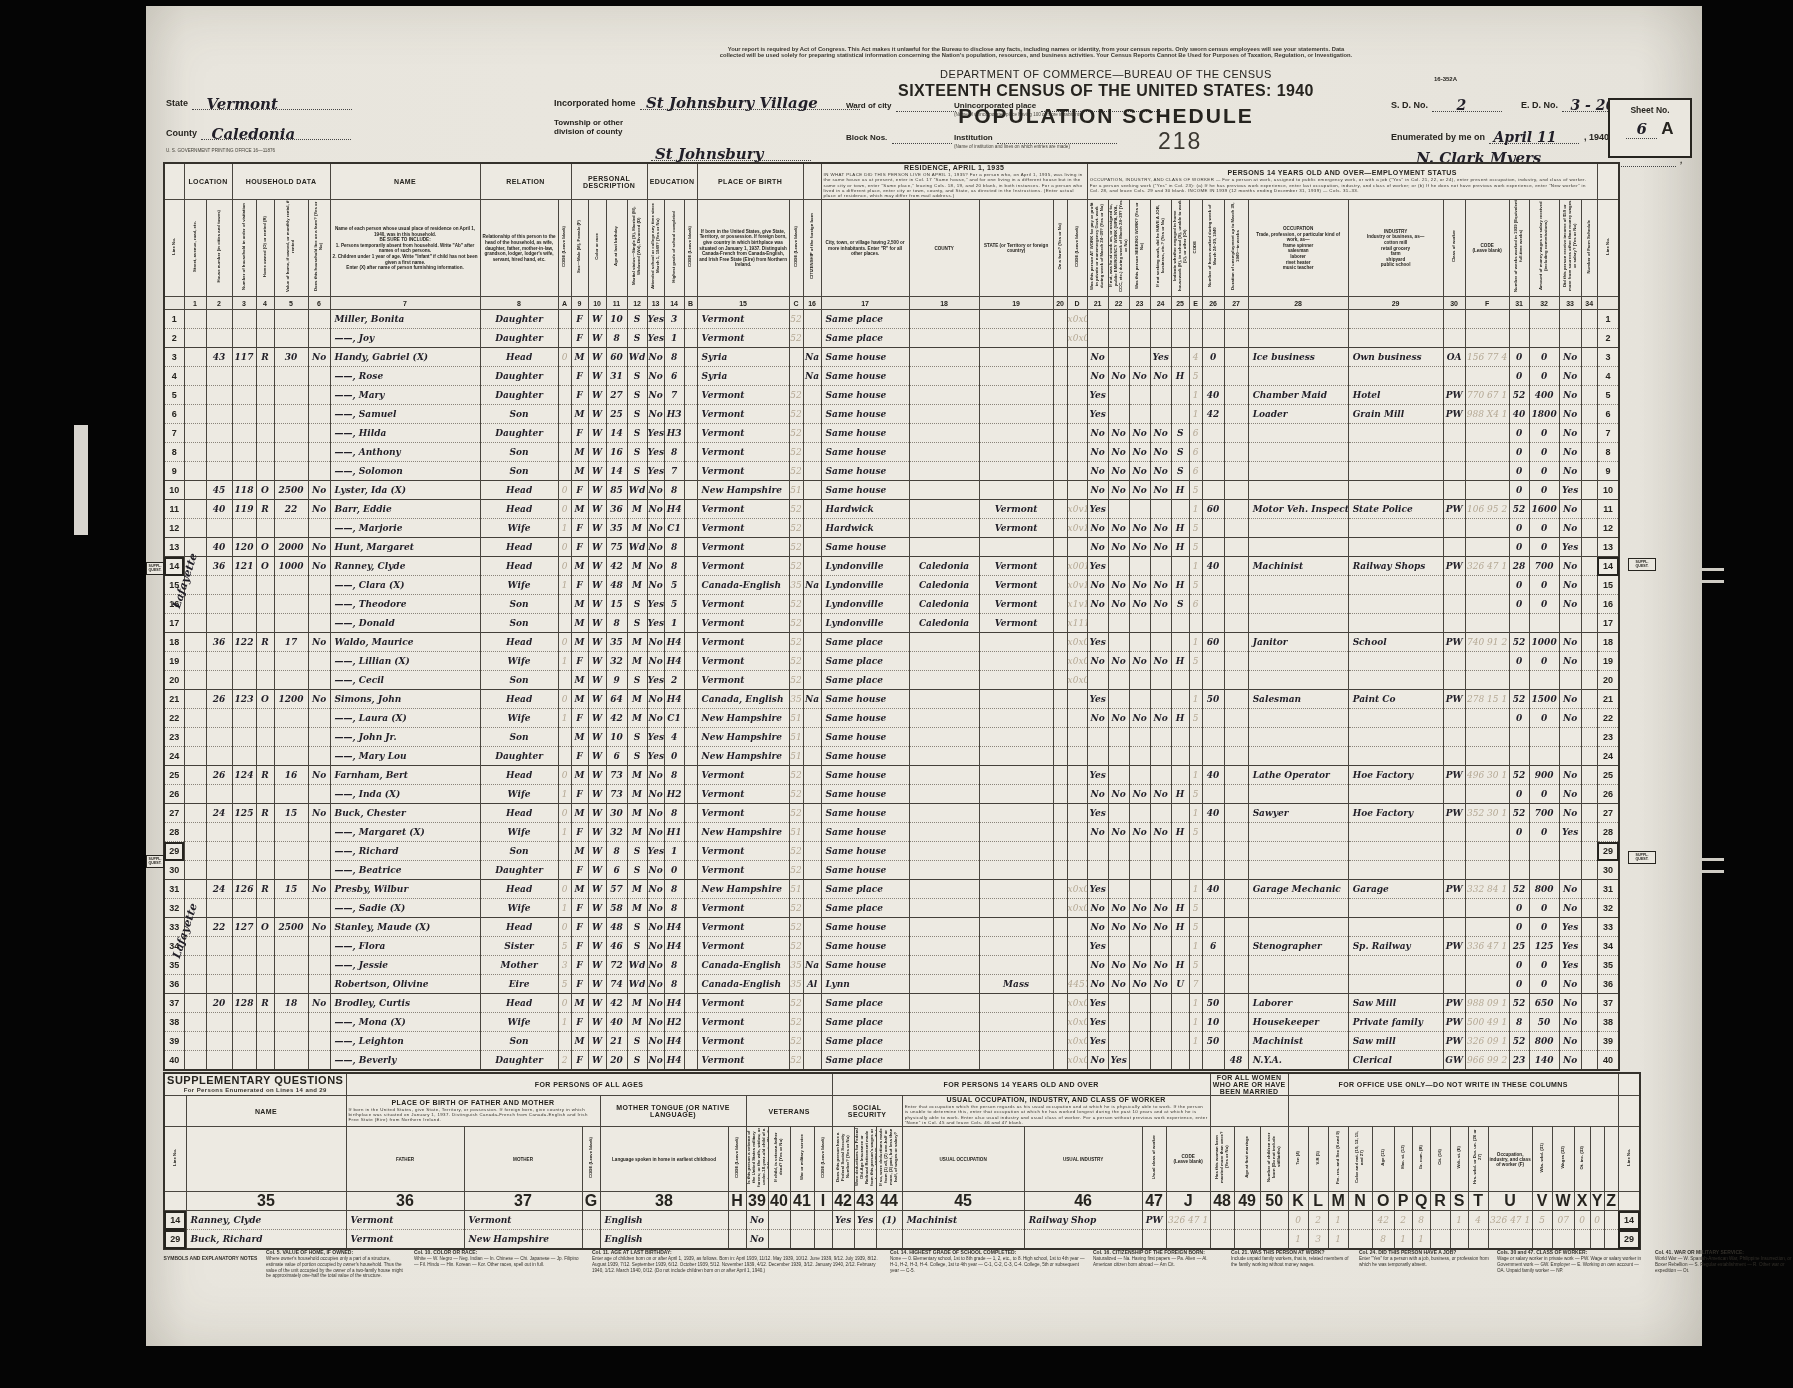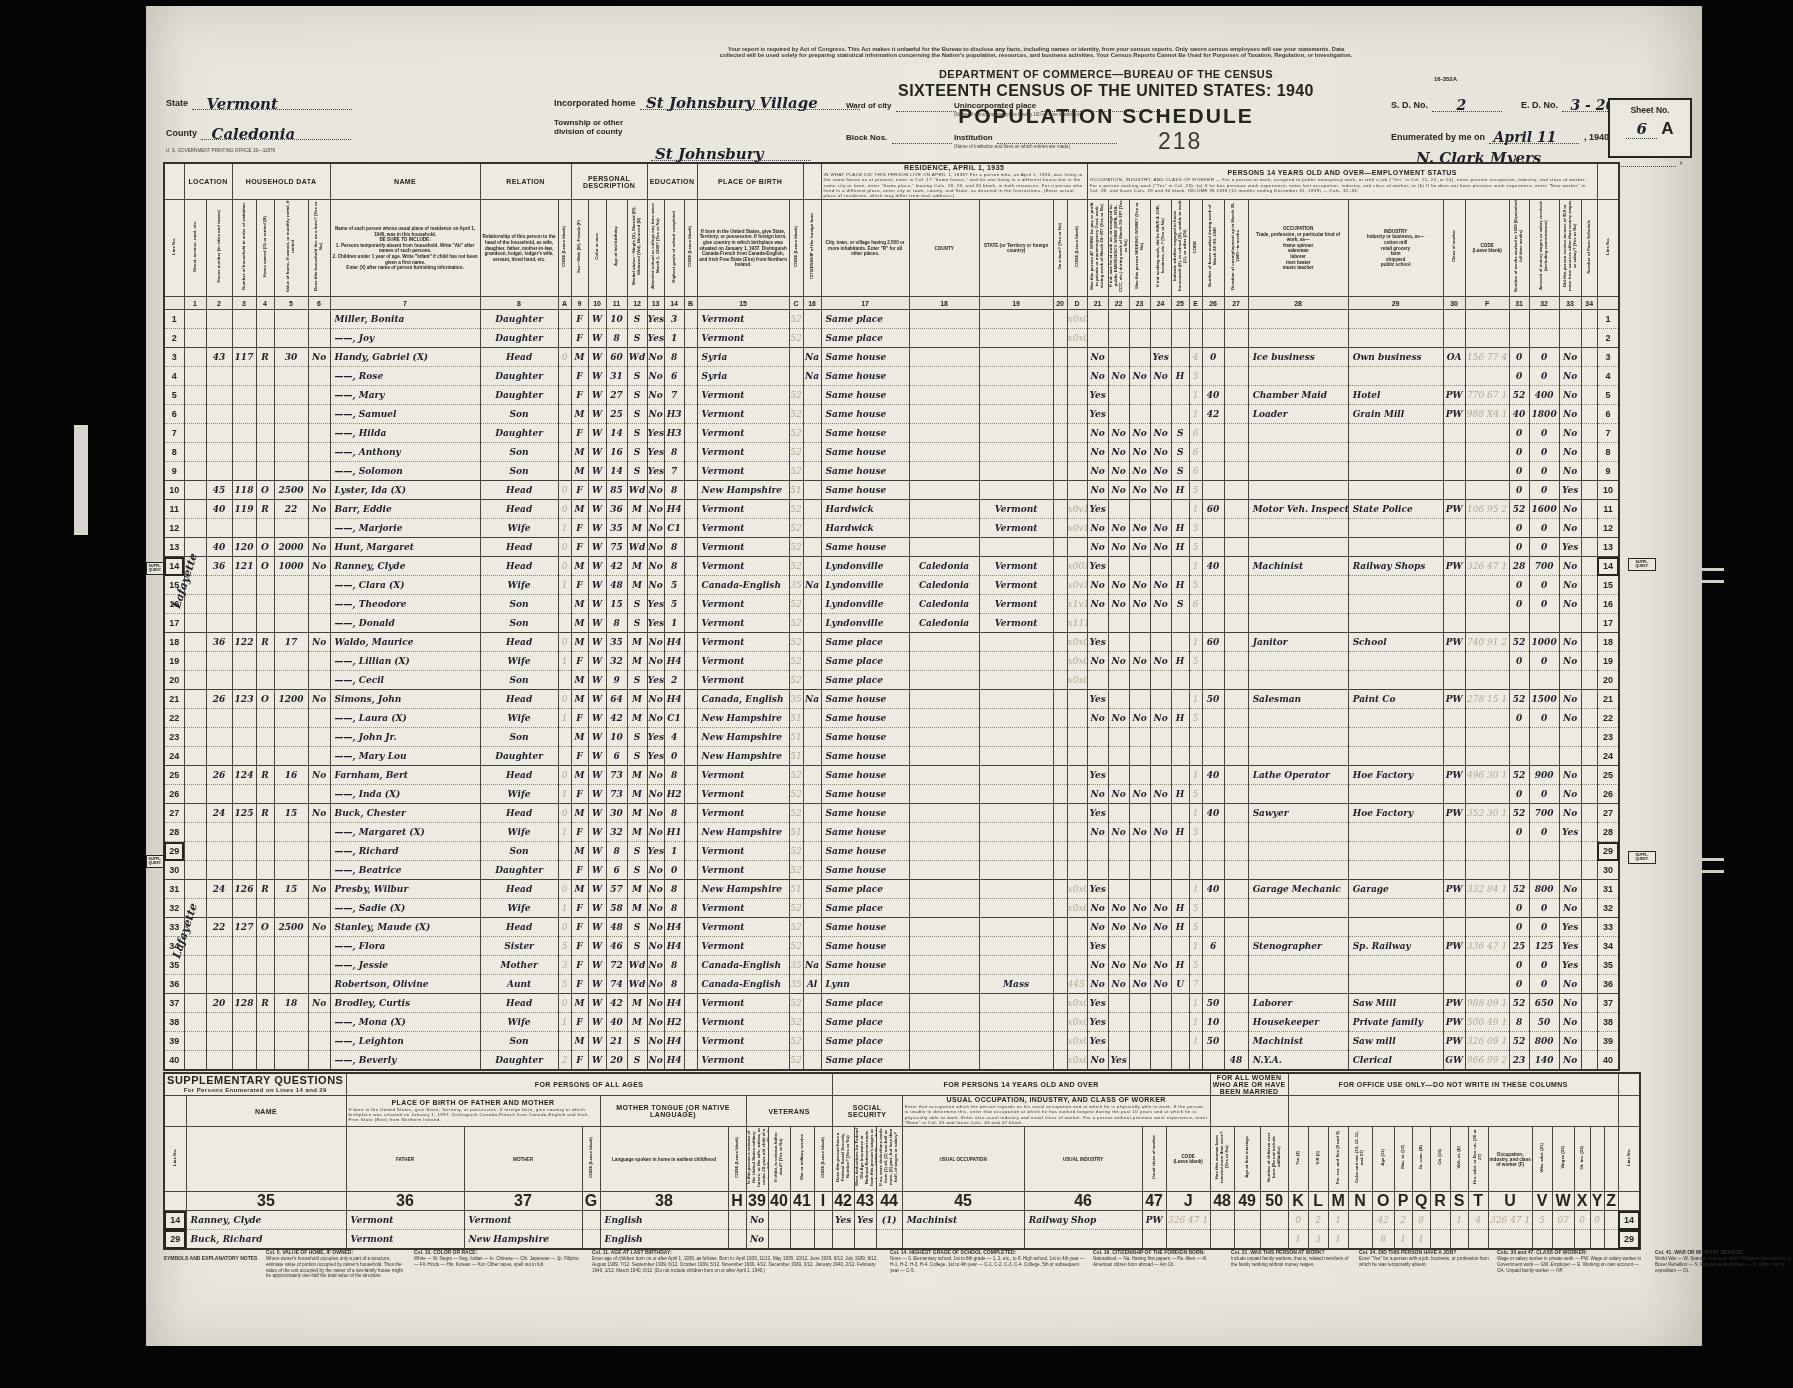--- a/index.html
+++ b/index.html
@@ -9,21 +9,21 @@
          background:linear-gradient(90deg,#dedbd3 0,#e8e5dd 40px,#eae7df 50%,#e6e3db 96%,#d8d5cd 100%);
          box-shadow:inset 0 0 60px rgba(80,70,50,.18);}
   .sliver{position:absolute;background:#d8d5cf;}
   .warn{position:absolute;left:440px;top:40px;width:900px;text-align:center;font-size:5.8px;font-weight:bold;color:#3a372f;}
   .formno{position:absolute;left:1288px;top:70px;font-size:6px;font-weight:bold;}
   .lbl{font-size:9px;font-weight:bold;}
   .dots{border-bottom:1px dotted #444;display:inline-block;height:11px;vertical-align:bottom;}
   .hw{font-family:"DejaVu Serif",serif;font-style:italic;font-weight:bold;color:#211f28;}
   .cap{font-size:4.6px;color:#45423a;}
   .ctr{position:absolute;text-align:center;}
-  .dept{font-size:11px;font-weight:bold;letter-spacing:.5px;text-align:center;}
+  .dept{font-size:11px;font-weight:normal;letter-spacing:.5px;text-align:center;}
   .cens{font-size:16px;font-weight:bold;margin-top:2px;letter-spacing:.4px;}
   .sched{font-size:21px;font-weight:bold;letter-spacing:2px;margin-top:4px;}
   .stamp{position:absolute;font-family:Liberation Sans, sans-serif;font-size:23px;color:#3b3831;letter-spacing:2px;}
   .sheetbox{position:absolute;border:2px solid #26241f;width:80px;height:56px;text-align:center;background:#eae7df;}
   .sheetbox .sl{font-size:8.5px;font-weight:bold;margin-top:5px;}
   .sheetA{font-size:17px;font-weight:bold;}
   
   .twrap{position:absolute;left:17px;}
   table.census{border-collapse:collapse;table-layout:fixed;width:1455px;background:#edeae2;
                border:2px solid #35322c;}
@@ -1983,21 +1983,21 @@
             </tr>
             <tr>
               <td class="lnc">36</td>
               <td class="hand"></td>
               <td class="hand"></td>
               <td class="hand"></td>
               <td class="hand"></td>
               <td class="hand"></td>
               <td class="hand"></td>
               <td class="hand nm">Robertson, Olivine</td>
-              <td class="hand">Aunt</td>
+              <td class="hand">Eire</td>
               <td class="faint">5</td>
               <td class="hand">F</td>
               <td class="hand">W</td>
               <td class="hand">74</td>
               <td class="hand">Wd</td>
               <td class="hand">No</td>
               <td class="hand">8</td>
               <td class="faint"></td>
               <td class="hand nm">Canada-English</td>
               <td class="faint">35</td>

